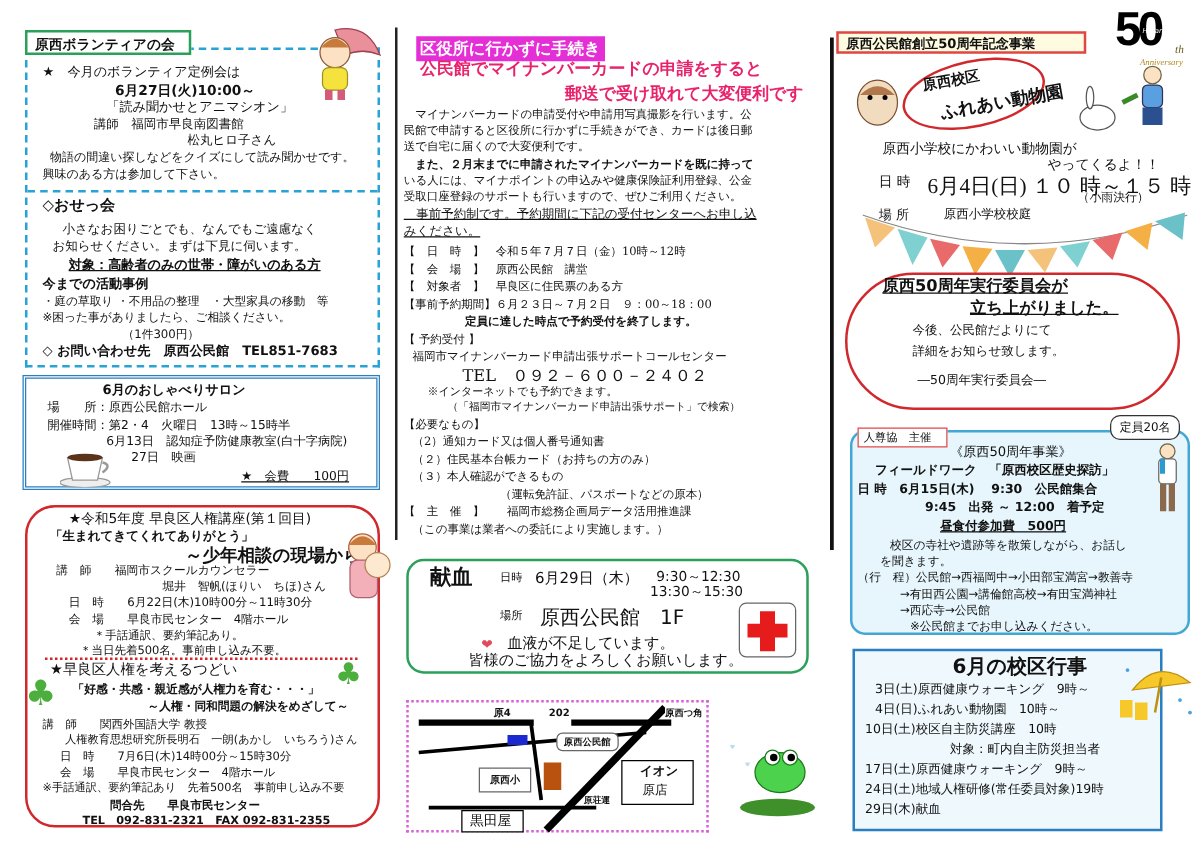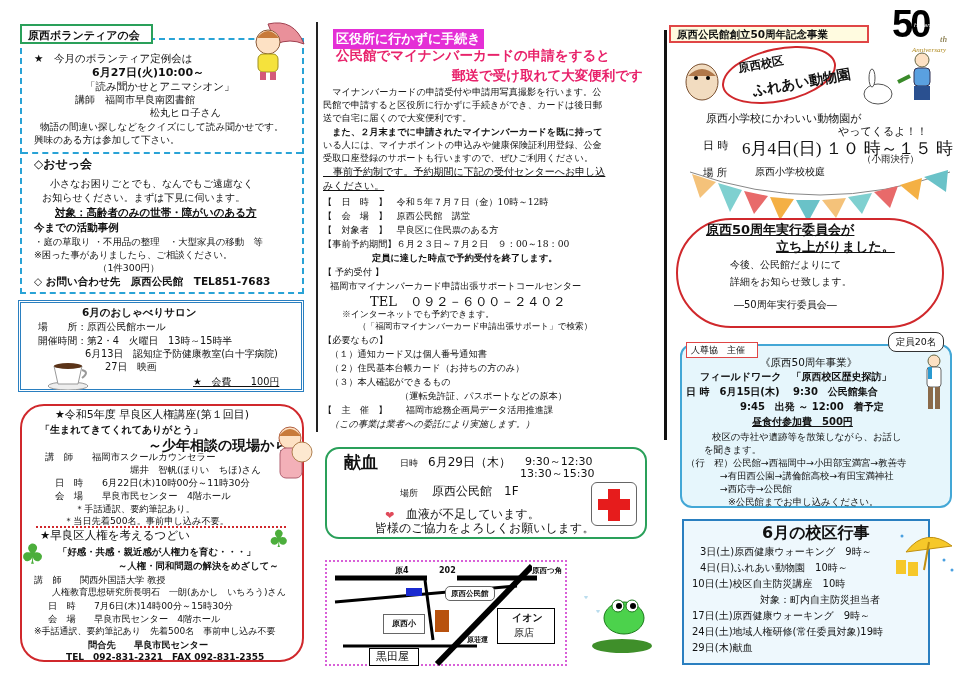--- a/index.html
+++ b/index.html
@@ -155,37 +155,37 @@
   <div class="t serif" style="left:323px; top:210px;">【　会　場　】　原西公民館　講堂</div>
   <div class="t serif" style="left:323px; top:224px;">【　対象者　】　早良区に住民票のある方</div>
   <div class="t serif" style="left:323px; top:238px;">【事前予約期間】６月２３日～７月２日　９：00～18：00</div>
   <div class="t serif b" style="left:372px; top:252px;">定員に達した時点で予約受付を終了します。</div>
   <div class="t serif" style="left:323px; top:266px;">【 予約受付 】</div>
   <div class="t serif" style="left:330px; top:280px;">福岡市マイナンバーカード申請出張サポートコールセンター</div>
   <div class="t serif" style="left:370px; top:294px; font-size:13px;">TEL　０９２－６００－２４０２</div>
   <div class="t serif" style="left:342px; top:309px; font-size:8.8px;">※インターネットでも予約できます。</div>
   <div class="t serif" style="left:358px; top:321px; font-size:8.6px;">（「福岡市マイナンバーカード申請出張サポート」で検索）</div>
   <div class="t serif" style="left:323px; top:334px;">【必要なもの】</div>
-  <div class="t serif" style="left:330px; top:348px;">（１）通知カード又は個人番号通知書</div>
+  <div class="t serif" style="left:330px; top:348px;">（2）通知カード又は個人番号通知書</div>
   <div class="t serif" style="left:330px; top:362px;">（２）住民基本台帳カード（お持ちの方のみ）</div>
   <div class="t serif" style="left:330px; top:376px;">（３）本人確認ができるもの</div>
   <div class="t serif" style="left:400px; top:390px;">（運転免許証、パスポートなどの原本）</div>
   <div class="t serif" style="left:323px; top:404px;">【　主　催　】　　福岡市総務企画局データ活用推進課</div>
-  <div class="t serif" style="left:330px; top:418px;font-style:italic;">（この事業は業者への委託により実施します。）</div>
+  <div class="t serif" style="left:330px; top:418px;">（この事業は業者への委託により実施します。）</div>
 </section>
 
 <section>
   <div class="abs blood-box"></div>
   <div class="t b" style="left:344px; top:452px; font-size:17px;">献血</div>
   <div class="t" style="left:400px; top:458px; font-size:9px;">日時</div>
   <div class="t" style="left:428px; top:455px; font-size:12px;">6月29日（木）</div>
   <div class="t" style="left:525px; top:455px; font-size:11px;">9:30～12:30</div>
   <div class="t" style="left:520px; top:467px; font-size:11px;">13:30～15:30</div>
   <div class="t" style="left:400px; top:488px; font-size:9px;">場所</div>
-  <div class="t" style="left:432px; top:484px; font-size:12px;">原西公民館　1F</div>
+  <div class="t" style="left:432px; top:484px; font-size:16px;">原西公民館　1F</div>
   <div class="abs" style="left:385px; top:509px; color:#e04a5a; font-size:11px;">❤</div>
   <div class="t" style="left:406px; top:507px; font-size:12px;">血液が不足しています。</div>
   <div class="t" style="left:375px; top:521px; font-size:12px;">皆様のご協力をよろしくお願いします。</div>
   <div class="abs redcross">
       <div class="rc-h"></div>
       <div class="rc-v"></div>
     </div>
 </section>
 
 <section>

